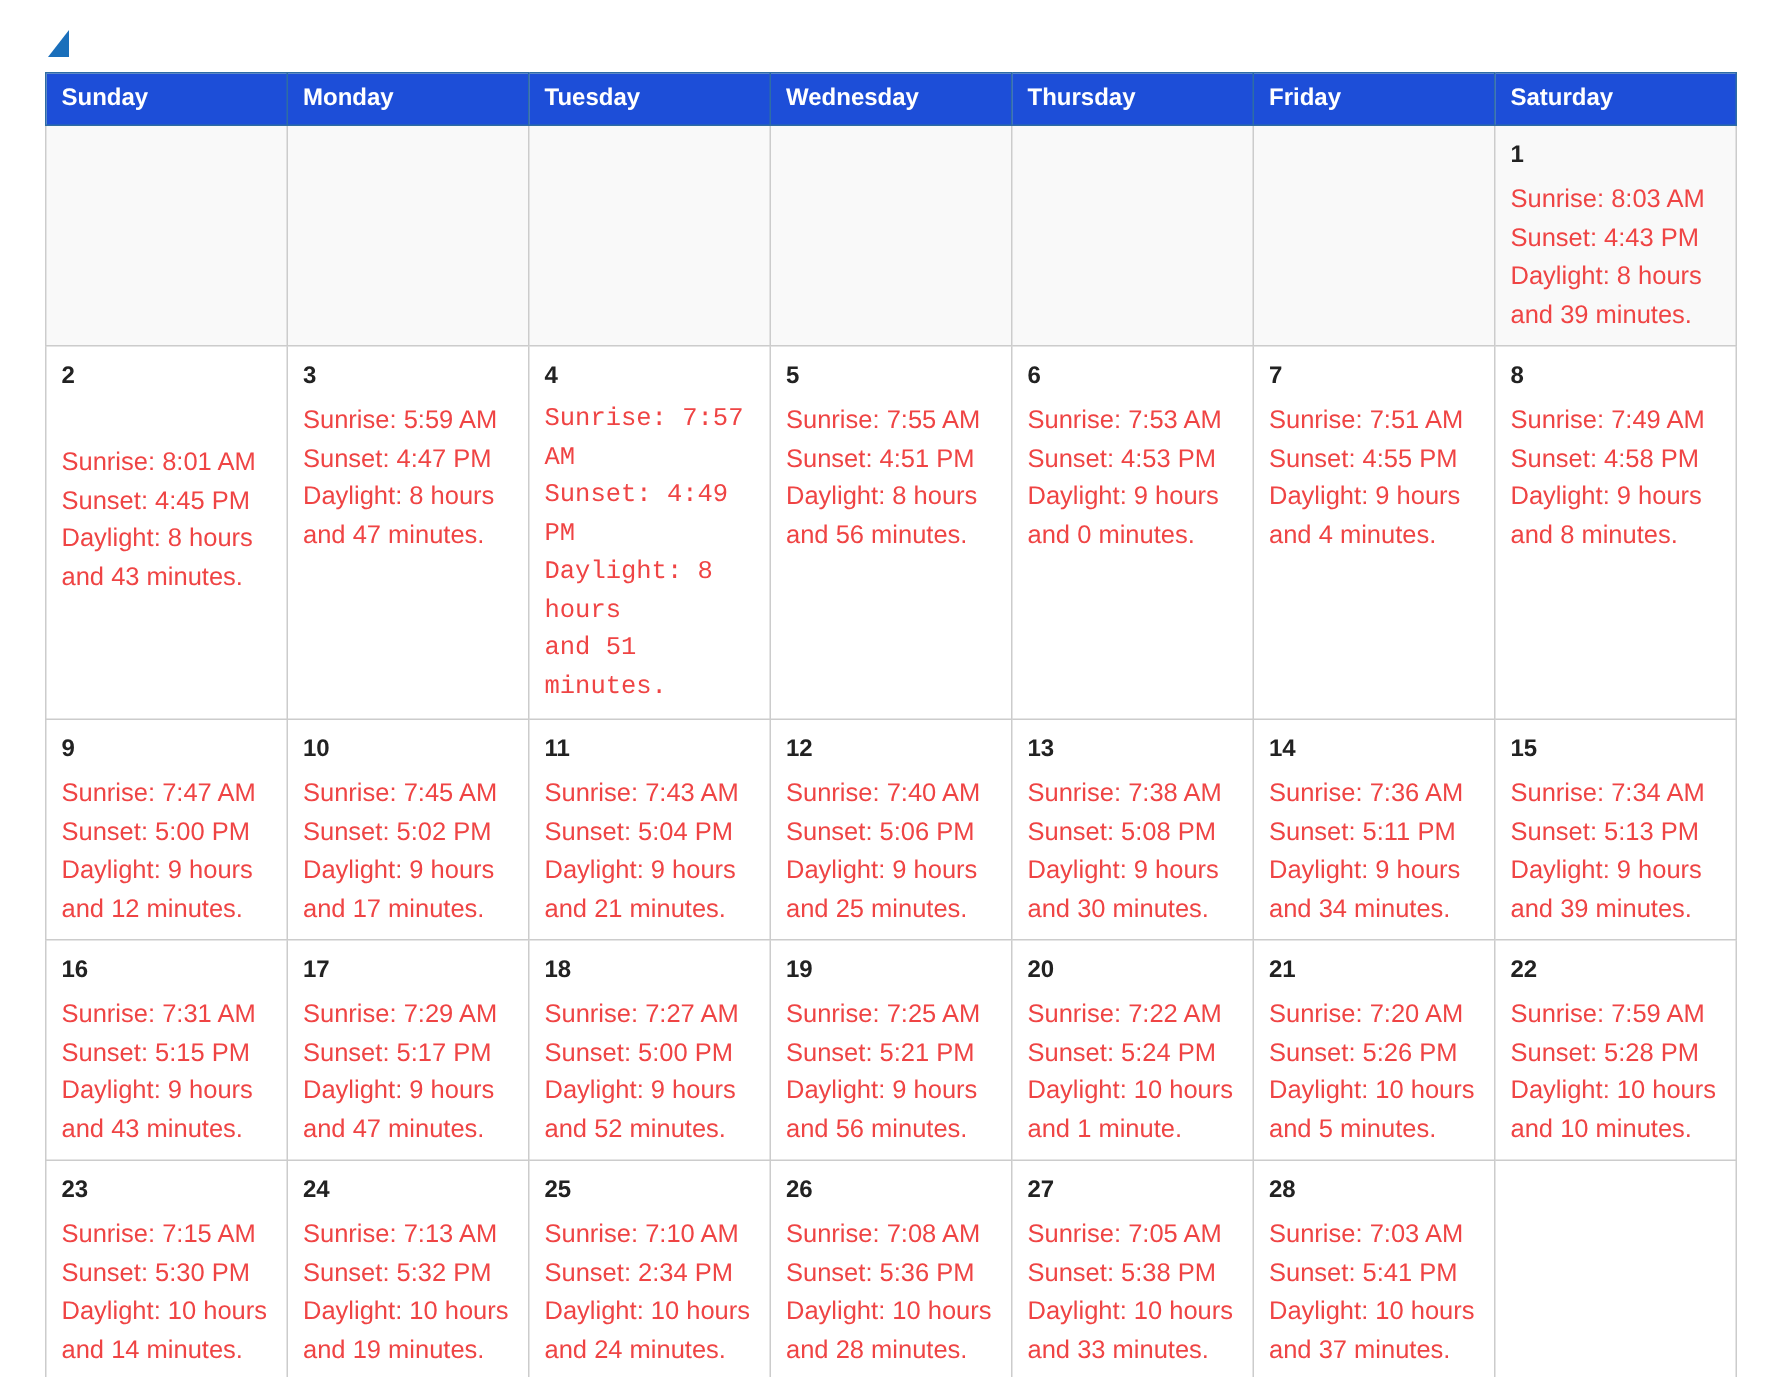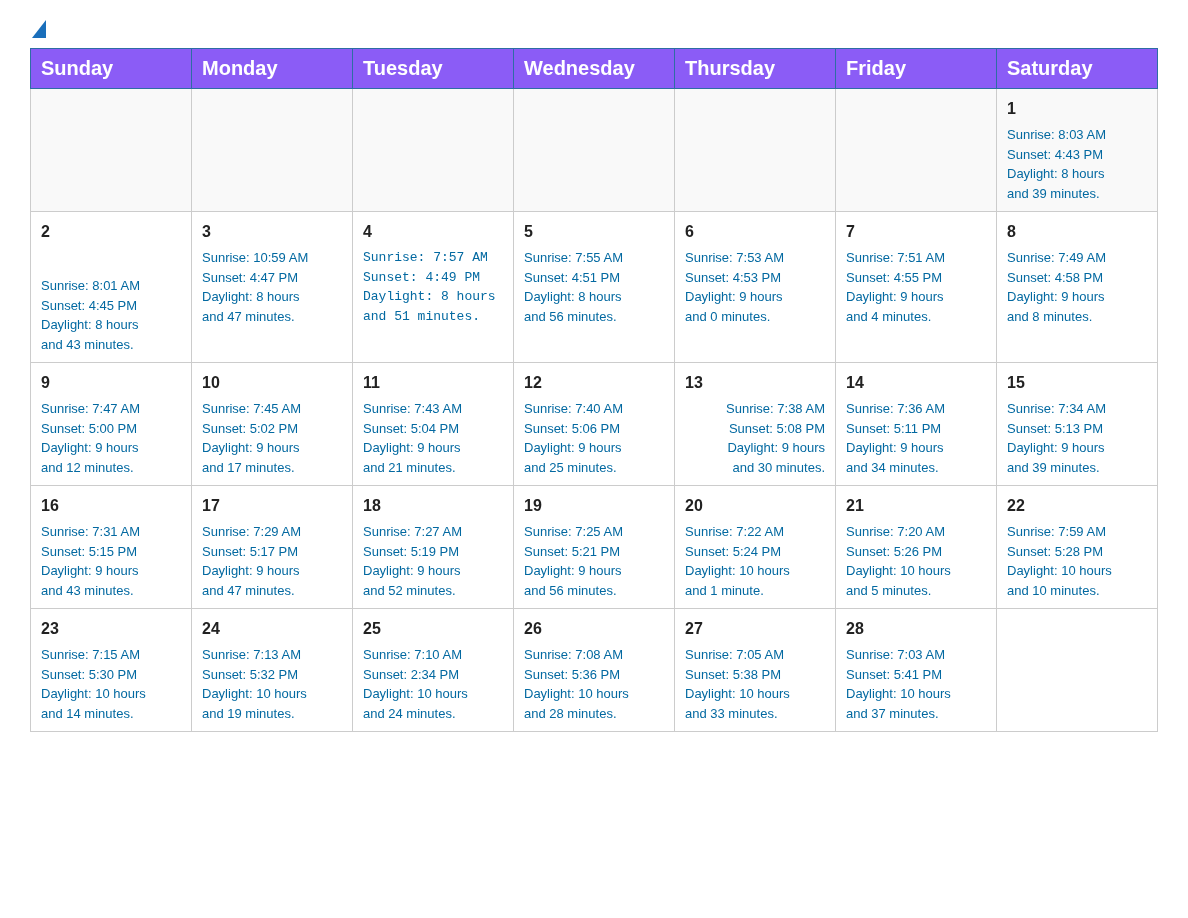--- a/index.html
+++ b/index.html
@@ -50,46 +50,46 @@
       font-size: 22px;
       font-weight: normal;
       color: #444;
     }
     table {
       width: 100%;
       border-collapse: collapse;
       table-layout: fixed;
     }
     thead tr th {
-      background-color: #8b5cf6;
+      background-color: #1d4ed8;
       color: #fff;
       padding: 8px 10px;
-      font-size: 20px;
+      font-size: 16px;
       font-weight: bold;
       text-align: left;
       border: 1px solid #2e6da4;
     }
     tbody tr td {
       vertical-align: top;
       padding: 8px 10px;
       border: 1px solid #ccc;
       font-size: 13px;
       line-height: 1.5;
       height: 120px;
     }
     .day-number {
       font-size: 16px;
       font-weight: bold;
       color: #222;
       display: block;
       margin-bottom: 4px;
     }
     .day-info {
-      color: #0369a1;
-      font-size: 13px;
+      color: #ef4444;
+      font-size: 17px;
     }
     tbody tr:first-child td {
       background: #f9f9f9;
     }
   </style>
 </head>
 <body>
 
 <div class="header">
   <div class="logo">
@@ -138,21 +138,21 @@
       <tr>
         <td>
           <span class="day-number">2</span>
           <div class="day-info" style="white-space: pre-line; margin-top: 32px;">Sunrise: 8:01 AM
 Sunset: 4:45 PM
 Daylight: 8 hours
 and 43 minutes.</div>
         </td>
         <td>
           <span class="day-number">3</span>
-          <div class="day-info" style="white-space: pre-line;">Sunrise: 10:59 AM
+          <div class="day-info" style="white-space: pre-line;">Sunrise: 5:59 AM
 Sunset: 4:47 PM
 Daylight: 8 hours
 and 47 minutes.</div>
         </td>
         <td>
           <span class="day-number">4</span>
           <div class="day-info" style="white-space: pre-line; font-family: Liberation Mono, monospace;">Sunrise: 7:57 AM
 Sunset: 4:49 PM
 Daylight: 8 hours
 and 51 minutes.</div>
@@ -210,21 +210,21 @@
         </td>
         <td>
           <span class="day-number">12</span>
           <div class="day-info" style="white-space: pre-line;">Sunrise: 7:40 AM
 Sunset: 5:06 PM
 Daylight: 9 hours
 and 25 minutes.</div>
         </td>
         <td>
           <span class="day-number">13</span>
-          <div class="day-info" style="white-space: pre-line; text-align: right;">Sunrise: 7:38 AM
+          <div class="day-info" style="white-space: pre-line;">Sunrise: 7:38 AM
 Sunset: 5:08 PM
 Daylight: 9 hours
 and 30 minutes.</div>
         </td>
         <td>
           <span class="day-number">14</span>
           <div class="day-info" style="white-space: pre-line;">Sunrise: 7:36 AM
 Sunset: 5:11 PM
 Daylight: 9 hours
 and 34 minutes.</div>
@@ -248,21 +248,21 @@
         <td>
           <span class="day-number">17</span>
           <div class="day-info" style="white-space: pre-line;">Sunrise: 7:29 AM
 Sunset: 5:17 PM
 Daylight: 9 hours
 and 47 minutes.</div>
         </td>
         <td>
           <span class="day-number">18</span>
           <div class="day-info" style="white-space: pre-line;">Sunrise: 7:27 AM
-Sunset: 5:19 PM
+Sunset: 5:00 PM
 Daylight: 9 hours
 and 52 minutes.</div>
         </td>
         <td>
           <span class="day-number">19</span>
           <div class="day-info" style="white-space: pre-line;">Sunrise: 7:25 AM
 Sunset: 5:21 PM
 Daylight: 9 hours
 and 56 minutes.</div>
         </td>

